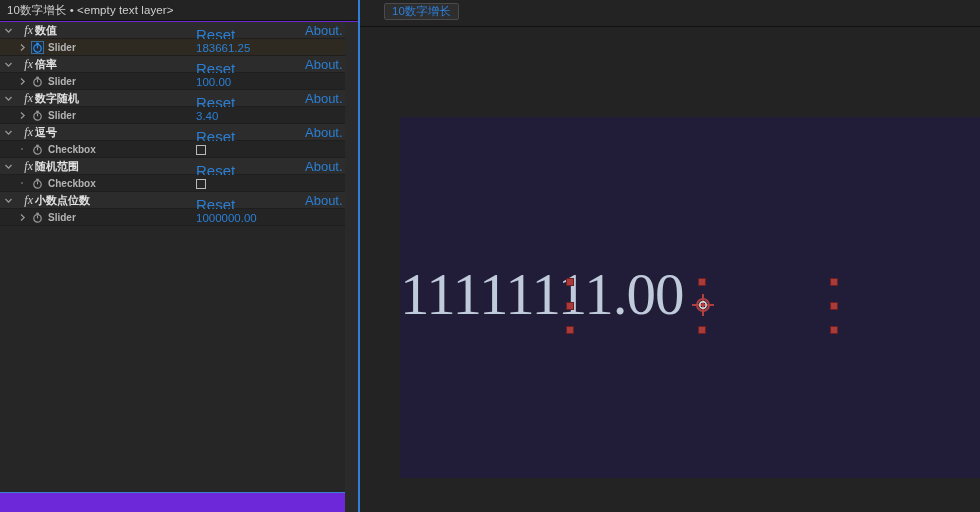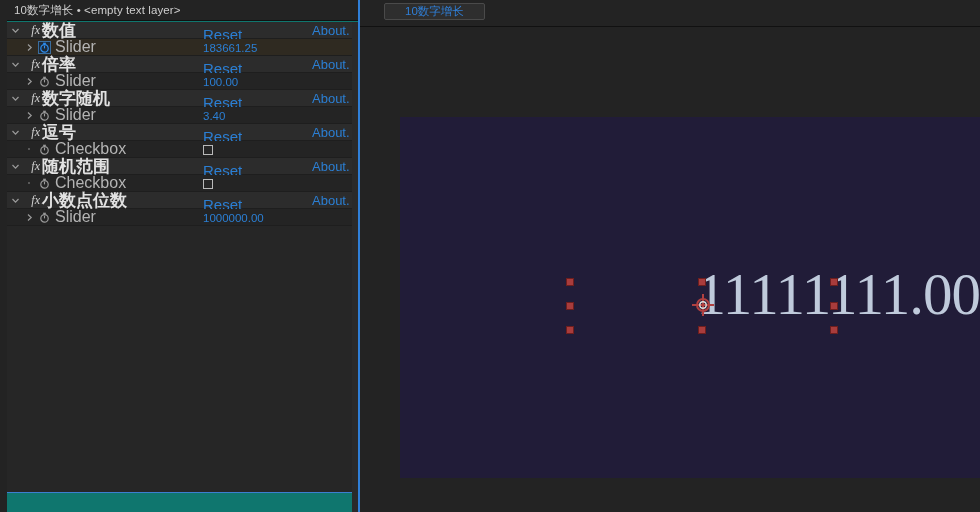--- a/index.html
+++ b/index.html
@@ -21,23 +21,22 @@
     width: 980px;
     height: 512px;
   }
 
   
   #effects-panel {
     position: absolute;
     left: 0; top: 0;
     width: 392px;
     height: 512px;
-    background: #0f766e;
+    background: #6d28d9;
     box-sizing: border-box;
-    margin-left: 7px;
   }
   #ec-titlebar {
     position: relative;
     height: 21px;
     background: #232323;
     border-bottom: 1px solid #111111;
     display: flex;
     align-items: center;
     padding-left: 7px;
     box-sizing: border-box;
@@ -109,35 +108,36 @@
     width: 17px;
     text-align: right;
     font-family: "Liberation Serif", "DejaVu Serif", serif;
     font-style: italic;
     font-size: 12px;
     color: #d2d2d2;
     line-height: 1;
   }
   .effect-name {
     font-weight: bold;
-    font-size: 17px;
+    font-size: 11px;
     color: #e2e2e2;
     padding-left: 2px;
   }
   .stopwatch {
     flex: 0 0 auto;
     width: 15px;
     display: flex;
     align-items: center;
     justify-content: center;
   }
   .param-name {
     color: #b4b4b4;
-    font-size: 16px;
+    font-size: 10px;
     padding-left: 3px;
+    font-weight: bold;
   }
   .col-reset {
     position: absolute;
     left: 196px;
     top: 4px;
     height: 17px;
     display: flex;
     align-items: center;
     color: #2b7fd4;
     font-size: 15px;
@@ -212,21 +212,21 @@
     position: relative;
     height: 26px;
     border-bottom: 1px solid #111111;
     background: #232323;
   }
   #comp-tab {
     position: absolute;
     left: 24px;
     top: 3px;
     height: 17px;
-    padding: 0 20px;
+    padding: 0 7px;
     display: flex;
     align-items: flex-start;
     background: #2e2e2e;
     border: 1px solid #4a4a4a;
     border-radius: 2px;
     color: #2f7fd8;
     font-size: 11.5px;
     box-sizing: border-box;
   }
   #comp-stage {
@@ -243,21 +243,21 @@
     top: 90px;
     width: 580px;
     height: 361px;
     background: #211C38;
   }
   #comp-text {
     position: absolute;
     left: 0;
     top: 148px;
     width: 580px;
-    text-align: right;
+    text-align: left;
     color: #bfcadb;
     font-family: "Liberation Serif", "DejaVu Serif", serif;
     font-size: 59px;
     line-height: 1;
     letter-spacing: -1px;
     white-space: nowrap;
     user-select: none;
   }
   
   .handle {

